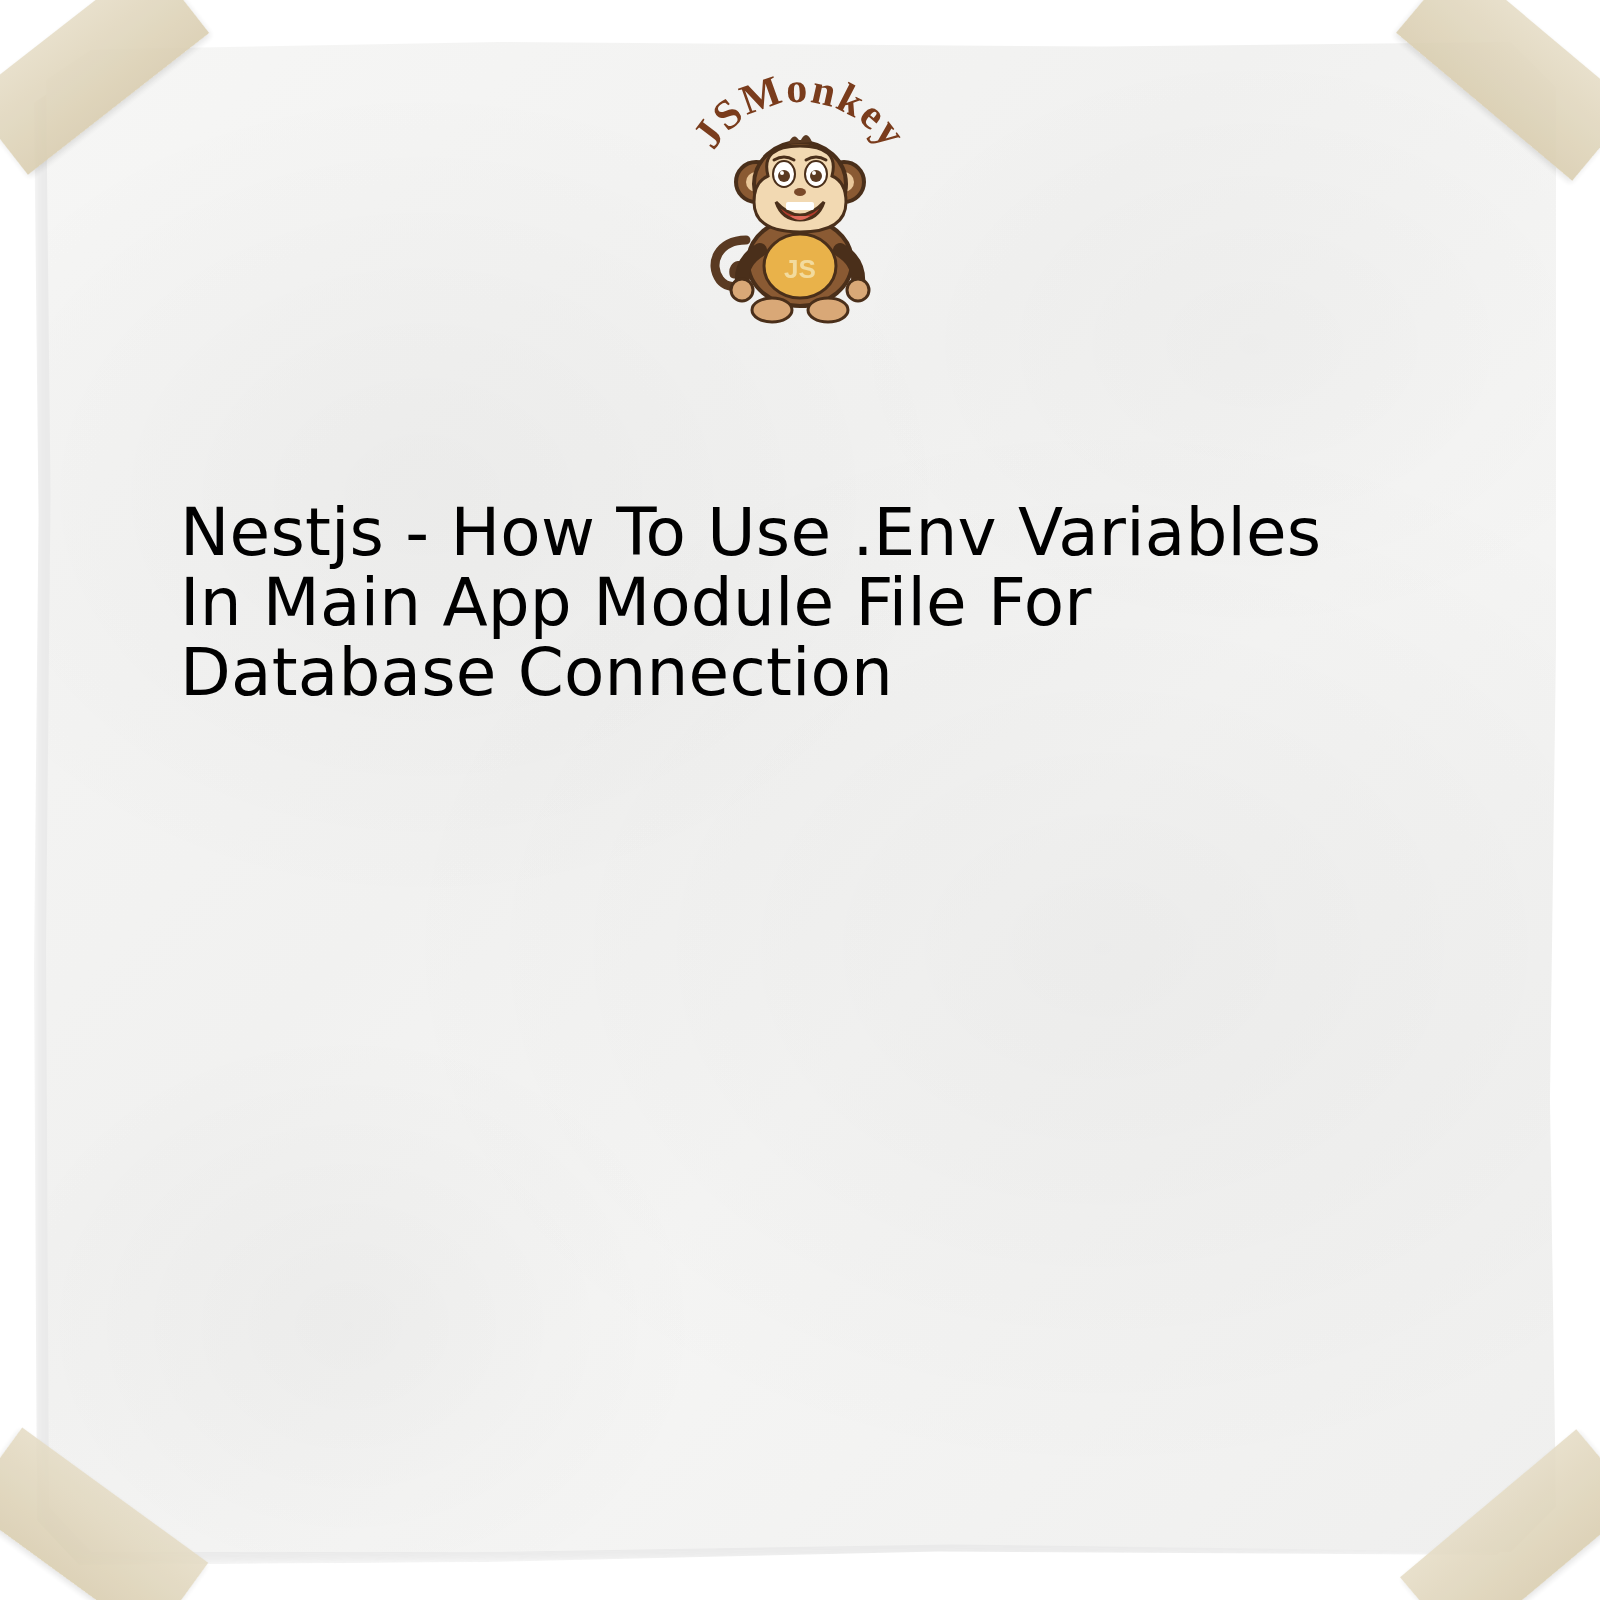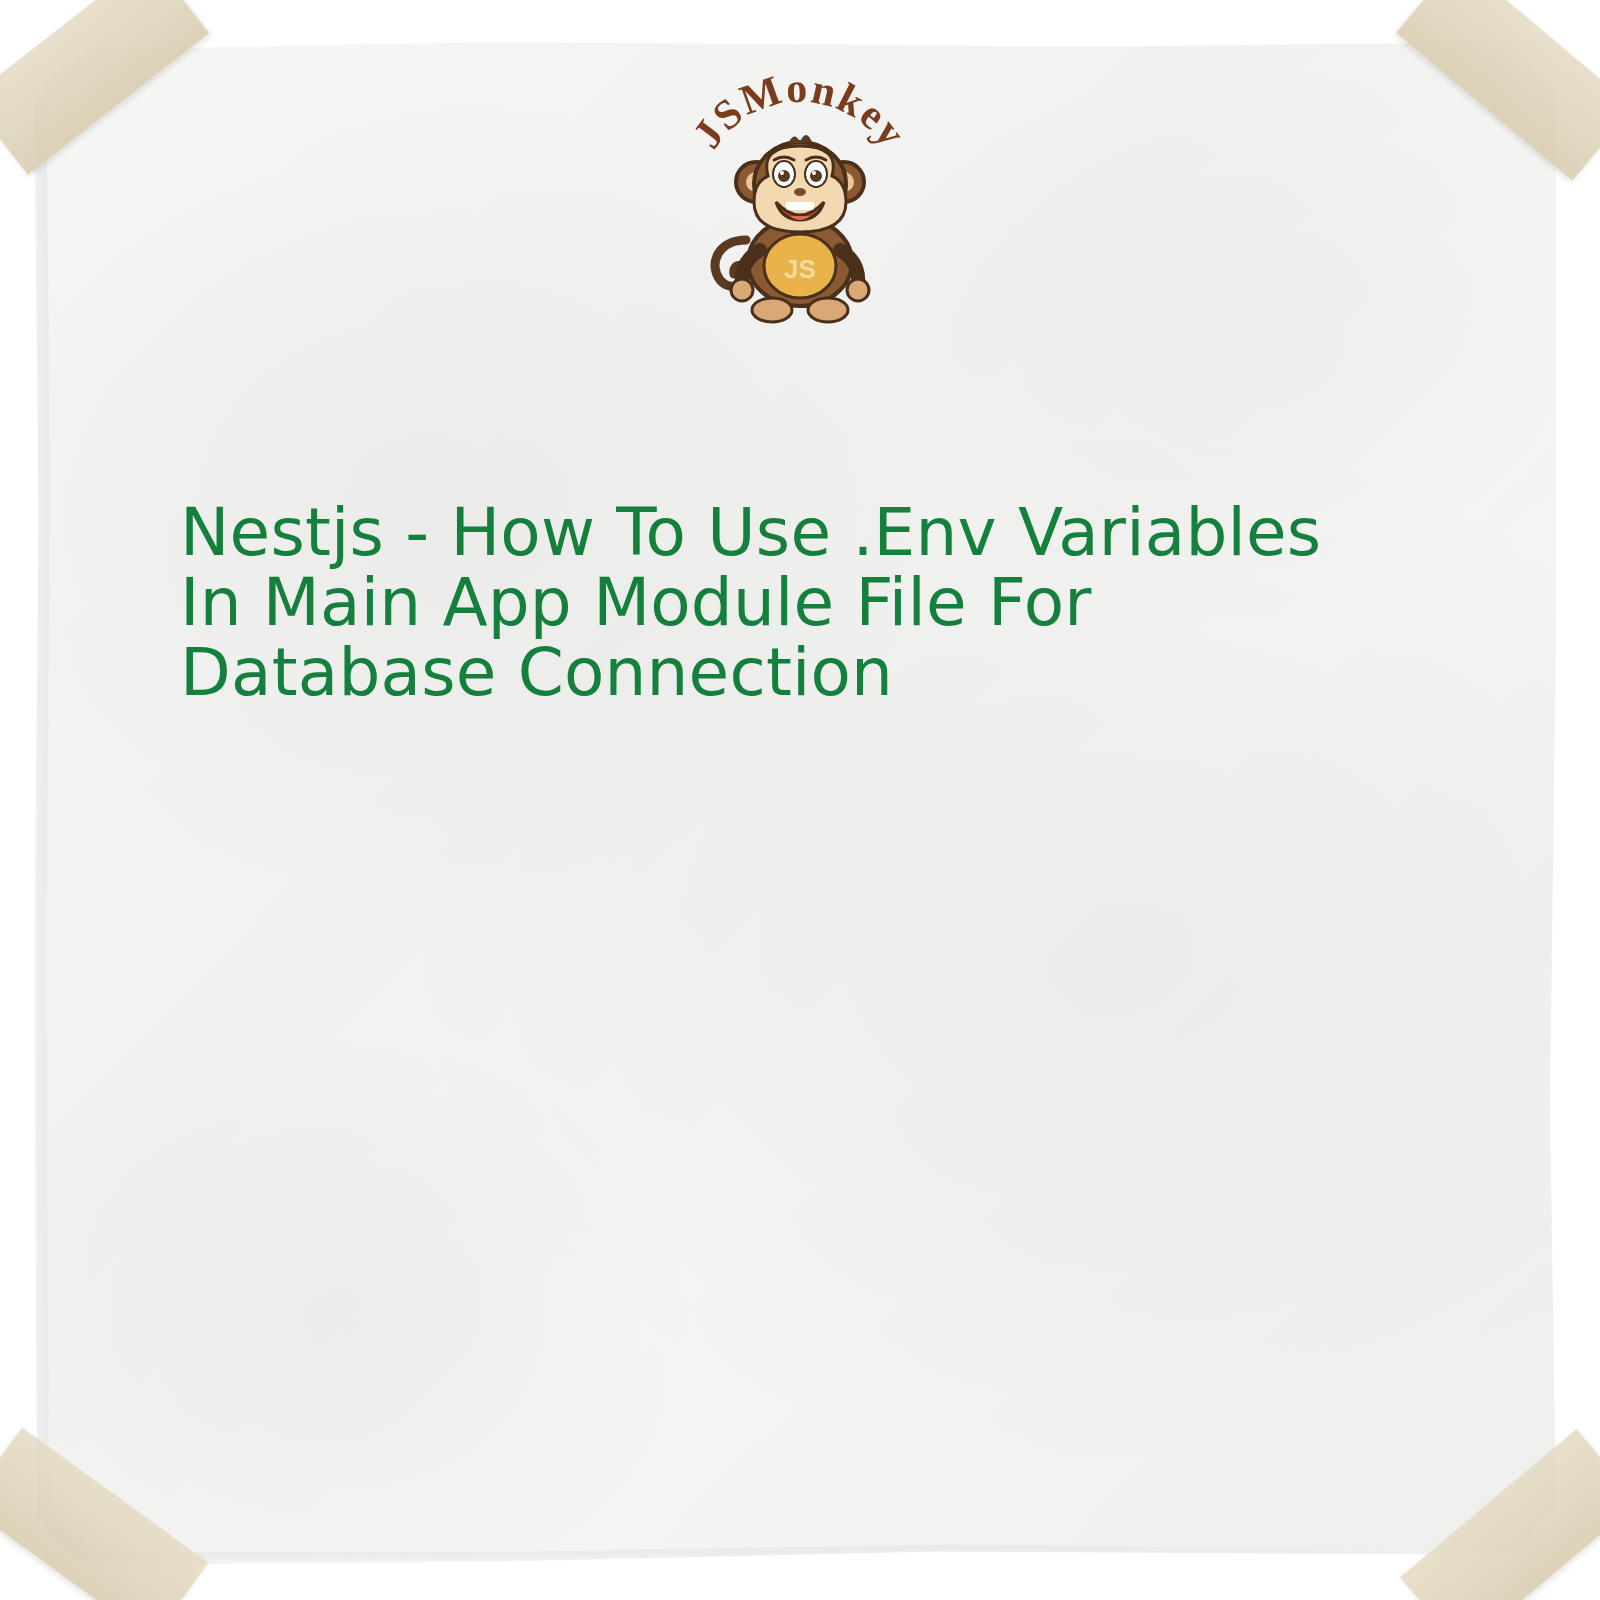--- a/index.html
+++ b/index.html
@@ -60,21 +60,21 @@
     display: flex; justify-content: center;
   }
 
   
   .title {
     position: absolute;
     top: 498px; left: 180px;
     width: 1200px;
     font-size: 66px;
     line-height: 1.06;
-    color: #15803d;
+    color: #000000;
     font-weight: 400;
     letter-spacing: 0.2px;
     word-break: break-word;
   }
 </style>
 </head>
 <body>
 
 <div class="stage">
   <div class="paper-shadow"></div>

